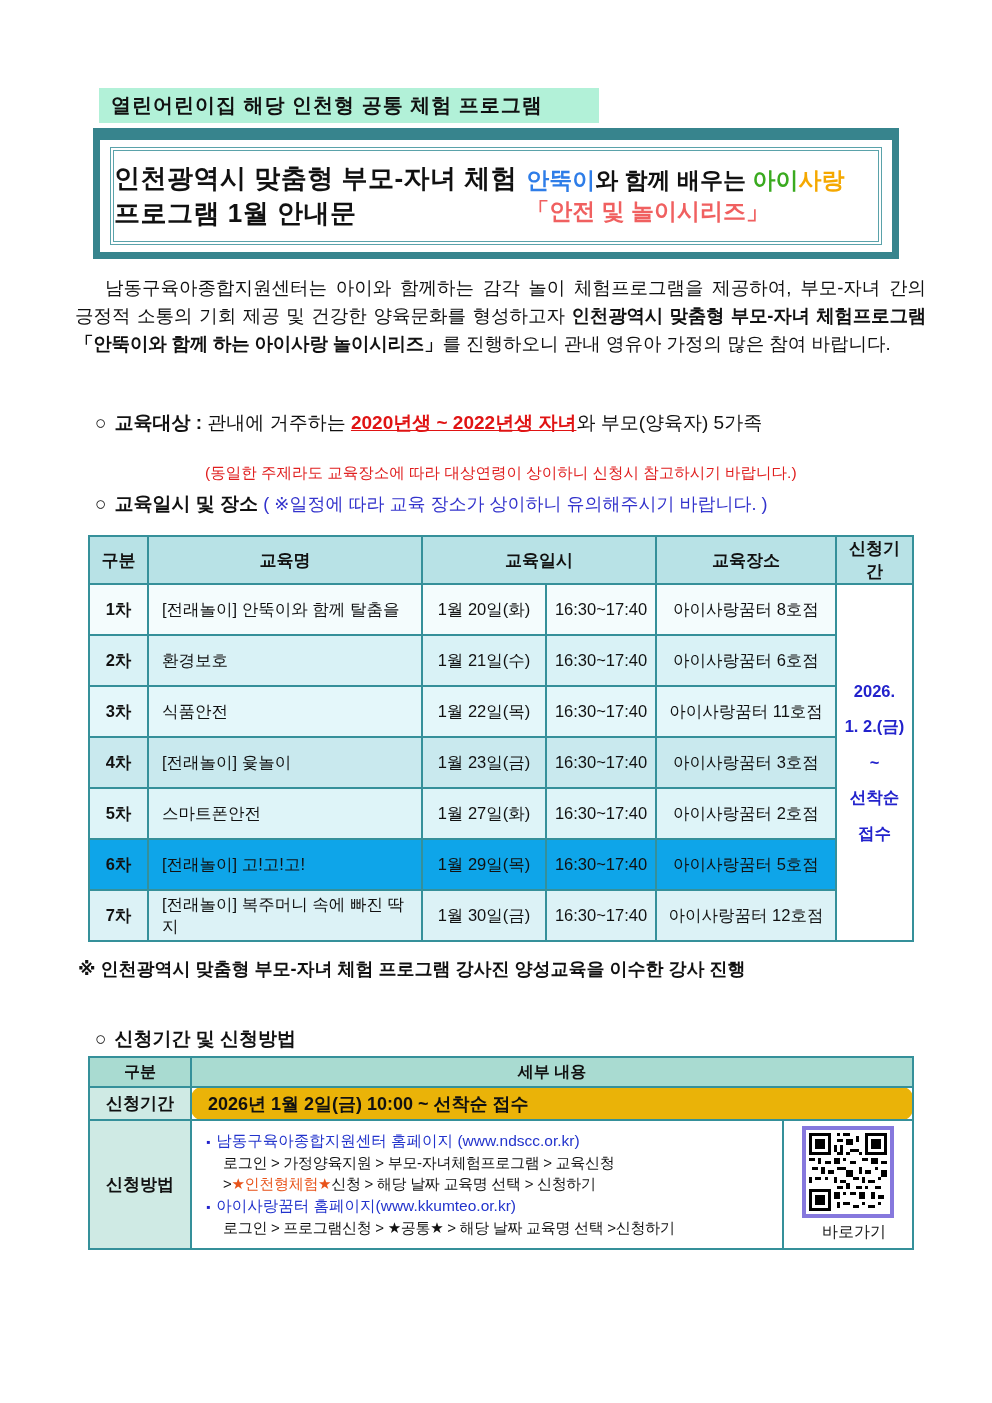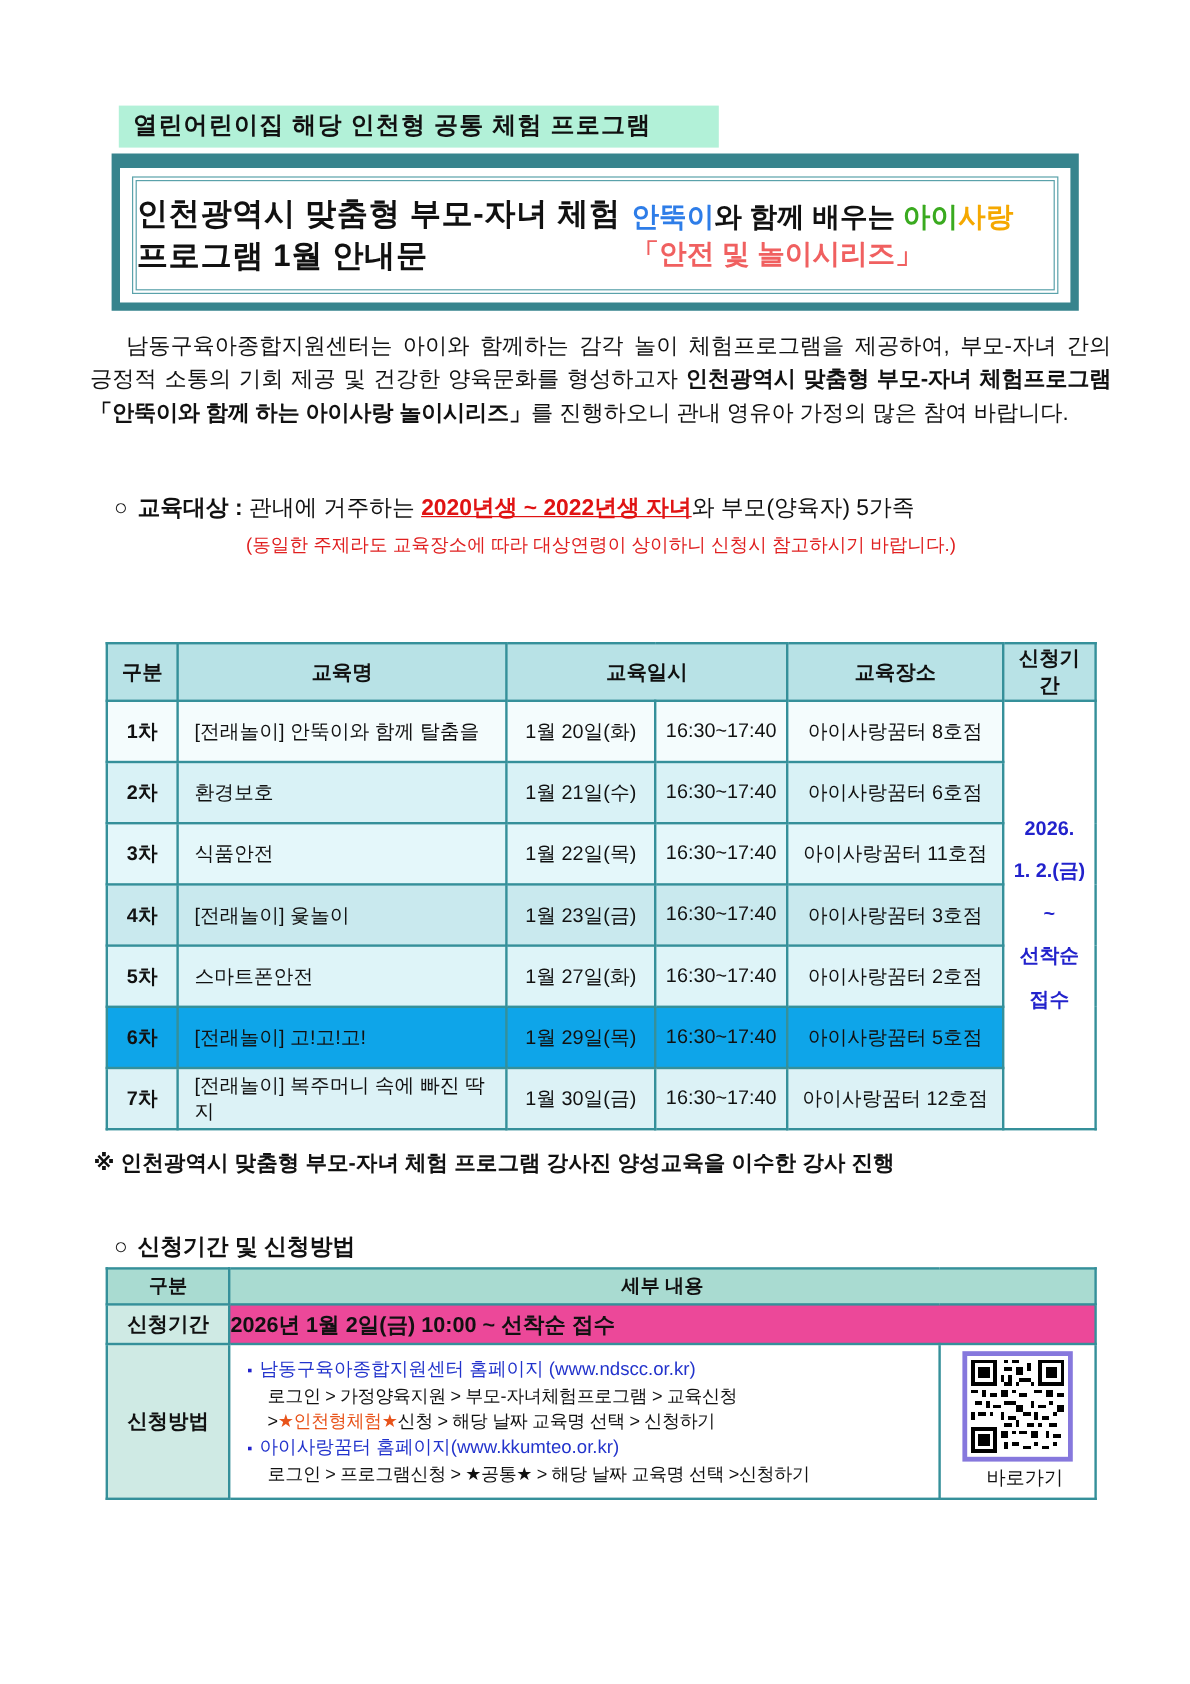--- a/index.html
+++ b/index.html
@@ -29,21 +29,21 @@
     font-size: 18.5px; line-height: 1.52; text-align: justify; text-indent: 30px;
     word-break: keep-all; }
   .intro b { letter-spacing: -0.2px; }
 
   
   .sec { position: absolute; font-size: 19px; }
   .sec .marker { font-weight: bold; margin-right: 8px; }
   .sec-target { left: 95px; top: 410px; }
   .sec-target .lbl { font-weight: bold; }
   .target-high { color: #e01313; font-weight: bold; text-decoration: underline; }
-  .red-note { position: absolute; left: 205px; top: 444px; font-size: 15.5px; color: #e02020; }
+  .red-note { position: absolute; left: 205px; top: 463px; font-size: 15.5px; color: #e02020; }
   .sec-schedule { left: 95px; top: 491px; }
   .sec-schedule .lbl { font-weight: bold; }
   .blue-note { color: #3333cc; font-size: 18px; }
 
   
   table.t1 { position: absolute; left: 88px; top: 535px; width: 824px;
     border-collapse: collapse; table-layout: fixed; }
   table.t1 th, table.t1 td { border: 2px solid #35909a; font-size: 16.5px;
     text-align: center; vertical-align: middle; padding: 0 4px; }
   table.t1 th { height: 37px; background: #b8e2e6; font-size: 17px; font-weight: bold; }
@@ -64,21 +64,21 @@
   .footnote { position: absolute; left: 78px; top: 957px; font-size: 18px; font-weight: bold; }
 
   .sec-apply { left: 95px; top: 1026px; font-weight: bold; text-align: right; }
 
   
   table.t2 { position: absolute; left: 88px; top: 1056px; width: 824px;
     border-collapse: collapse; table-layout: fixed; }
   table.t2 th, table.t2 td { border: 2px solid #35909a; vertical-align: middle; }
   table.t2 th { height: 30px; background: #a9dbd1; font-size: 16px; font-weight: bold; text-align: center; }
   td.lbl-cell { background: #cfeae4; text-align: center; font-size: 17px; font-weight: bold; }
-  td.period-val { height: 33px; font-size: 18px; font-weight: bold; padding-left: 0; background: #ec4899; }
+  td.period-val { height: 33px; font-size: 18px; font-weight: bold; padding-left: 16px; background: #eab308; border-radius: 11px; }
   td.method-cell { height: 117px; background: #fff; padding: 8px 0 8px 14px; font-size: 15px; }
   .m-title { color: #2233cc; font-size: 15.5px; margin: 2px 0; }
   .m-bullet { color: #2222cc; font-size: 12px; margin-right: 6px; }
   .m-path { color: #111; margin: 2px 0 2px 17px; letter-spacing: -0.3px; }
   .m-star { color: #e8531a; }
   td.qr-cell { background: #fff; text-align: center; }
   .qr-frame { display: inline-block; border: 4px solid #8678dd; background: #fff; padding: 3px; line-height: 0; }
   .qr-label { font-size: 16px; margin-top: 4px; padding-left: 12px; }
 </style>
 </head>
@@ -99,20 +99,24 @@
     </div>
   </div>
 
   <p class="intro"><span>남동구육아종합지원센터는 아이와 함께하는 감각 놀이 체험프로그램을 제공하여, 부모-자녀 간의 긍정적 소통의 기회 제공 및 건강한 양육문화를 형성하고자 </span><b>인천광역시 맞춤형 부모-자녀 체험프로그램 「안뚝이와 함께 하는 아이사랑 놀이시리즈」</b><span>를 진행하오니 관내 영유아 가정의 많은 참여 바랍니다.</span></p>
 
   <div class="sec sec-target">
     <span class="marker">○</span><span class="lbl">교육대상 :</span><span> 관내에 거주하는 </span><span class="target-high">2020년생 ~ 2022년생 자녀</span><span>와 부모(양육자) 5가족</span>
   </div>
   <div class="red-note">(동일한 주제라도 교육장소에 따라 대상연령이 상이하니 신청시 참고하시기 바랍니다.)</div>
 
+  <div class="sec sec-schedule">
+    <span class="marker">○</span><span class="lbl">교육일시 및 장소</span>
+    <span class="blue-note">( ※일정에 따라 교육 장소가 상이하니 유의해주시기 바랍니다. )</span>
+  </div>
 
   <table class="t1">
     <colgroup>
       <col style="width:59px">
         <col style="width:274px">
         <col style="width:124px">
       <col style="width:110px">
         <col style="width:180px">
         <col style="width:77px">
     </colgroup>

